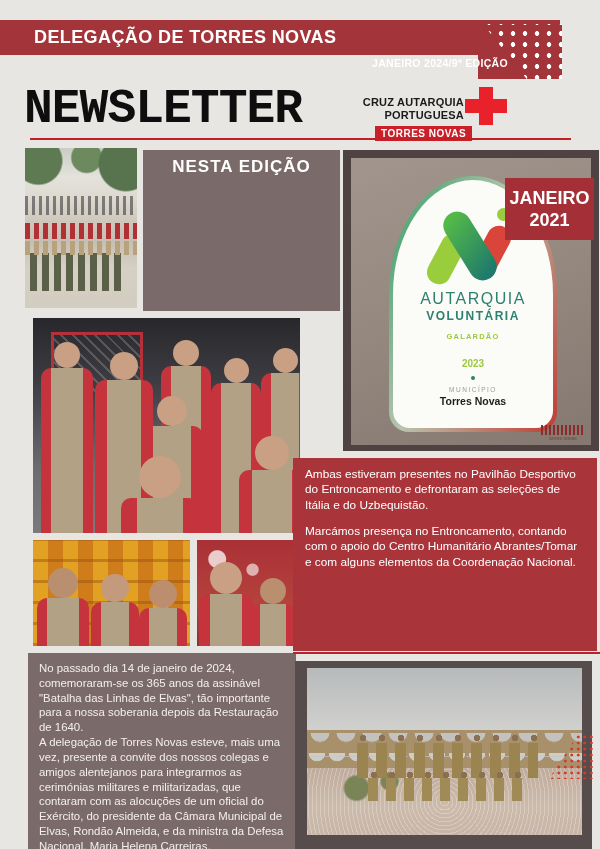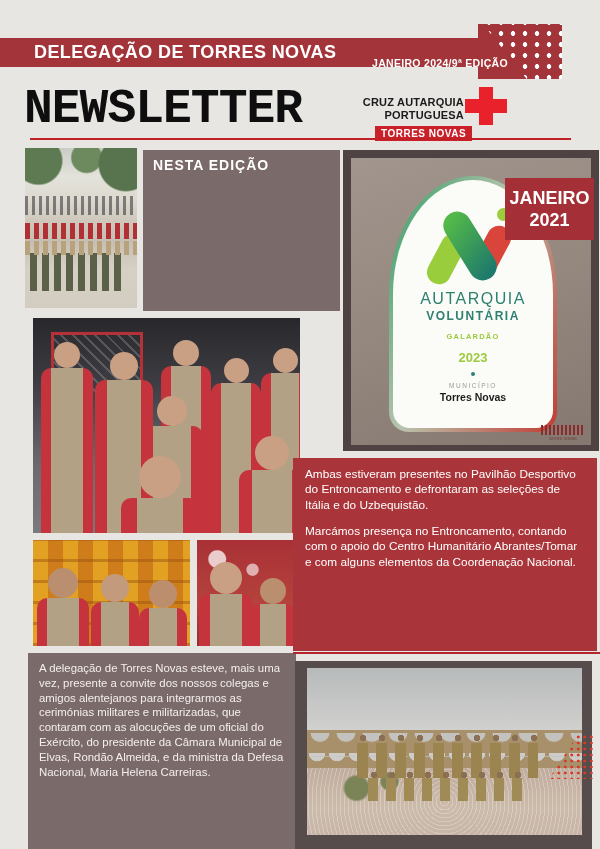--- a/index.html
+++ b/index.html
@@ -1,21 +1,21 @@
 <!DOCTYPE html>
 <html><head>
 <meta charset="utf-8">
 <style>
   html,body{margin:0;padding:0;}
   body{background:#cfcecc;font-family:"Liberation Sans",sans-serif;}
   .page{position:relative;width:600px;height:849px;background:#E8E6E3;overflow:hidden;margin:0 auto;}
   .abs{position:absolute;}
 
   
-  .banner{left:0;top:38px;width:560px;height:29px;background:#A33439;display:flex;align-items:center;}
+  .banner{left:0;top:20px;width:560px;height:35px;background:#A33439;display:flex;align-items:center;}
   .banner-title{color:#fff;font-weight:bold;font-size:18px;letter-spacing:.4px;margin-left:34px;white-space:nowrap;}
   .banner-edition{left:372px;top:57px;color:#fff;font-weight:bold;font-size:10.5px;letter-spacing:.3px;z-index:3;}
   .dots-tr{left:478px;top:24px;width:84px;height:55px;background:#A33439;z-index:2;
     background-image:radial-gradient(circle,#fff 2.1px,rgba(255,255,255,0) 2.6px);
     background-size:12px 11px;background-position:5px 4px;
     clip-path:polygon(6% 0,100% 0,100% 100%,58% 100%);}
   .dots-tr-bg{left:478px;top:24px;width:84px;height:55px;background:#A33439;z-index:1;}
   .newsletter{left:24px;top:82px;font-size:48px;font-weight:bold;letter-spacing:-1px;color:#0e0e0e;font-family:Liberation Mono, monospace;}
   .logo-text{left:358px;top:96px;width:106px;text-align:right;font-size:11px;font-weight:bold;color:#1a1a1a;line-height:1.2;letter-spacing:.2px;}
   .logo-cross{left:465px;top:87px;width:42px;height:38px;}
@@ -34,40 +34,40 @@
       repeating-linear-gradient(90deg,#b03034 0 5px,rgba(176,48,52,0) 5px 9px),
       repeating-linear-gradient(90deg,#b7a27c 0 5px,rgba(183,162,124,0) 5px 9px),
       repeating-linear-gradient(90deg,#5a6148 0 7px,rgba(90,97,72,0) 7px 12px),
       linear-gradient(180deg,#c9cdc6 0%,#e3e2db 18%,#ddd9cf 32%,#cfc9bd 45%,#c6beb2 58%,#d6d0c4 75%,#d3cdc1 100%);
     background-size:auto,auto,auto,100% 12%,100% 10%,100% 9%,86% 24%,100% 100%;
     background-position:0 0,0 0,0 0,0 34%,0 52%,0 64%,30% 86%,0 0;
     background-repeat:no-repeat;}
 
   
   .nesta-box{left:143px;top:150px;width:197px;height:161px;background:#7B6A6A;box-sizing:border-box;padding:7px 10px;}
-  .nesta-title{color:#fff;font-weight:bold;font-size:14px;letter-spacing:1px;margin-bottom:5px;}
+  .nesta-title{color:#fff;font-weight:bold;font-size:17px;letter-spacing:1px;text-align:center;margin-bottom:5px;}
   .nesta-body{color:#f4efee;font-size:11.4px;line-height:1.28;}
 
   
   .photo-plaque{left:343px;top:150px;width:256px;height:301px;background:linear-gradient(160deg,#a2958d 0%,#968980 45%,#857870 100%);
     border:solid #4E4242;border-width:8px 8px 6px 8px;box-sizing:border-box;}
   .plaque{position:absolute;left:38px;top:18px;width:168px;height:256px;
     background:linear-gradient(115deg,#2f9e63 0%,#b9c4ae 45%,#c23b33 100%);
     border-radius:84px 84px 20px 20px / 118px 118px 20px 20px;}
   .plaque-inner{position:absolute;left:4px;top:4px;right:4px;bottom:4px;background:#fbfbf7;
     border-radius:80px 80px 17px 17px / 114px 114px 17px 17px;text-align:center;}
   .pl-logo{position:relative;width:90px;height:80px;margin:26px auto 4px auto;}
   .pl-a{position:absolute;left:6px;top:26px;width:24px;height:54px;border-radius:13px;background:#9ACD3C;transform:rotate(28deg);}
   .pl-c{position:absolute;left:52px;top:18px;width:24px;height:54px;border-radius:13px;background:#D9453B;transform:rotate(28deg);}
   .pl-b{position:absolute;left:28px;top:2px;width:28px;height:76px;border-radius:15px;background:linear-gradient(160deg,#54B948 10%,#1E7A6B 90%);transform:rotate(-32deg);}
   .pl-dot{position:absolute;right:8px;top:2px;width:13px;height:13px;border-radius:50%;background:#9ACD3C;}
   .pl-t1{color:#2E8070;font-weight:normal;font-size:16px;letter-spacing:1.5px;}
   .pl-t2{color:#2E8070;font-weight:bold;font-size:12px;letter-spacing:1.5px;margin-top:1px;}
   .pl-g1{color:#9DC93E;font-weight:bold;font-size:7.5px;letter-spacing:1.2px;margin-top:9px;}
-  .pl-g2{color:#9DC93E;font-weight:bold;font-size:13px;margin-top:9px;}
+  .pl-g2{color:#9DC93E;font-weight:bold;font-size:10px;margin-top:17px;}
   .pl-sep{width:4px;height:4px;border-radius:50%;background:#2E8070;margin:7px auto 6px auto;}
   .pl-m1{color:#9a9a98;font-size:6.5px;letter-spacing:1.5px;}
   .pl-m2{color:#1d1d1d;font-weight:bold;font-size:10.5px;margin-top:2px;}
   .pl-corner{position:absolute;right:6px;bottom:4px;width:44px;text-align:center;}
   .pl-corner .bars{height:10px;background:repeating-linear-gradient(90deg,#8a2c2c 0 2px,rgba(0,0,0,0) 2px 4px);}
   .pl-corner .cap{font-size:5px;color:#6e443d;}
 
   .edition-box{left:505px;top:178px;width:89px;height:62px;background:#A52F36;z-index:4;display:flex;flex-direction:column;align-items:center;justify-content:center;}
   .edition-box div{color:#fff;font-weight:bold;font-size:18px;line-height:1.25;}
 
@@ -246,20 +246,21 @@
       </div>
     <div class="pn" style="left:54px;top:38px;">
         <div class="head" style="width:26px;height:26px;background:#b98f70;"></div>
         <div class="torso" style="width:44px;height:44px;"></div>
       </div>
   </div>
 
   <div class="abs rule-bottom"></div>
 
   <div class="abs elvas-box">
+    <p>No passado dia 14 de janeiro de 2024, comemoraram-se os 365 anos da assinável "Batalha das Linhas de Elvas", tão importante para a nossa soberania depois da Restauração de 1640.</p>
     <p>A delegação de Torres Novas esteve, mais uma vez, presente a convite dos nossos colegas e amigos alentejanos para integrarmos as cerimónias militares e militarizadas, que contaram com as alocuções de um oficial do Exército, do presidente da Câmara Municipal de Elvas, Rondão Almeida, e da ministra da Defesa Nacional, Maria Helena Carreiras.</p>
   </div>
 
   <div class="abs photo-aq-frame">
     <div class="photo-aq" aria-label="Uniformed group posing in front of the Elvas aqueduct">
       <div class="aq-band">
         <div class="aq-arches"></div>
       </div>
       <div class="aq-ground"></div>
       <div class="aq-row-stand"></div>

